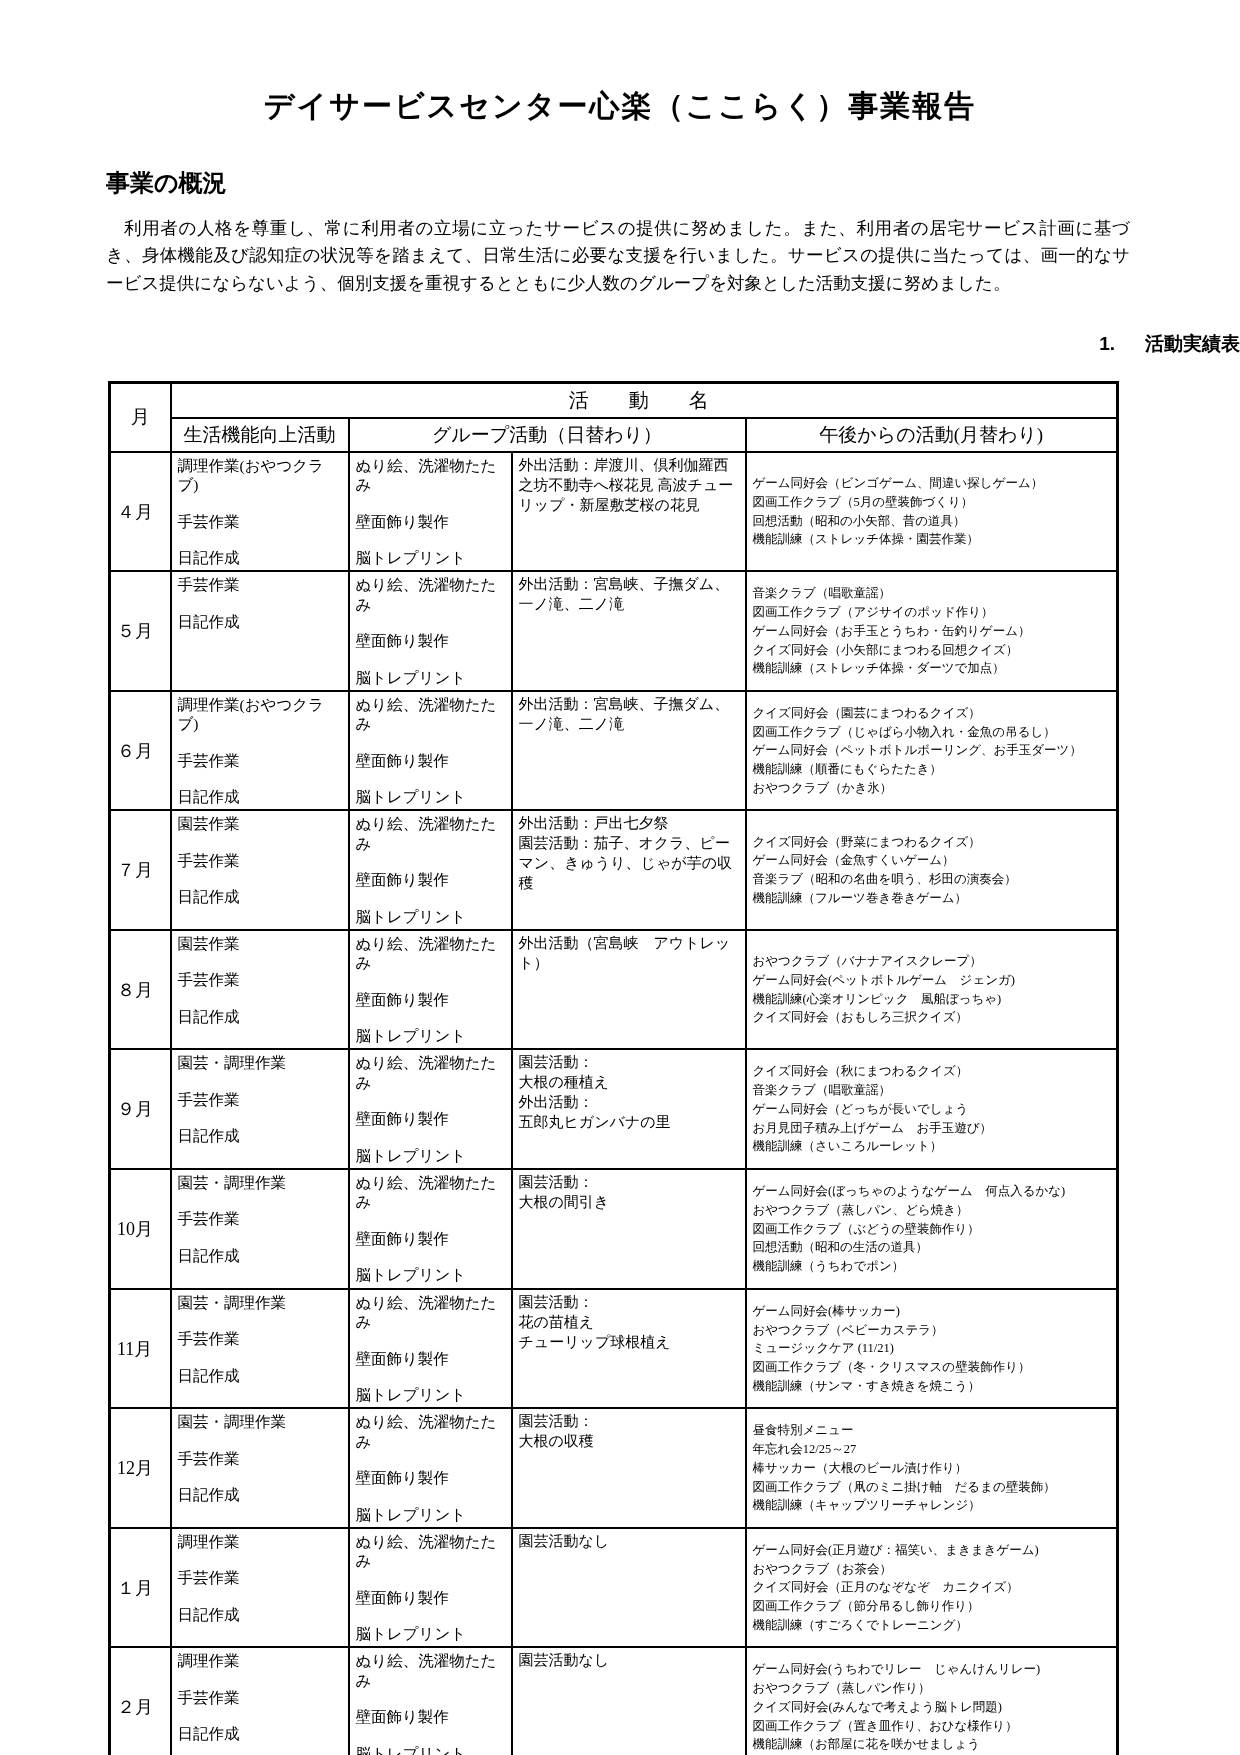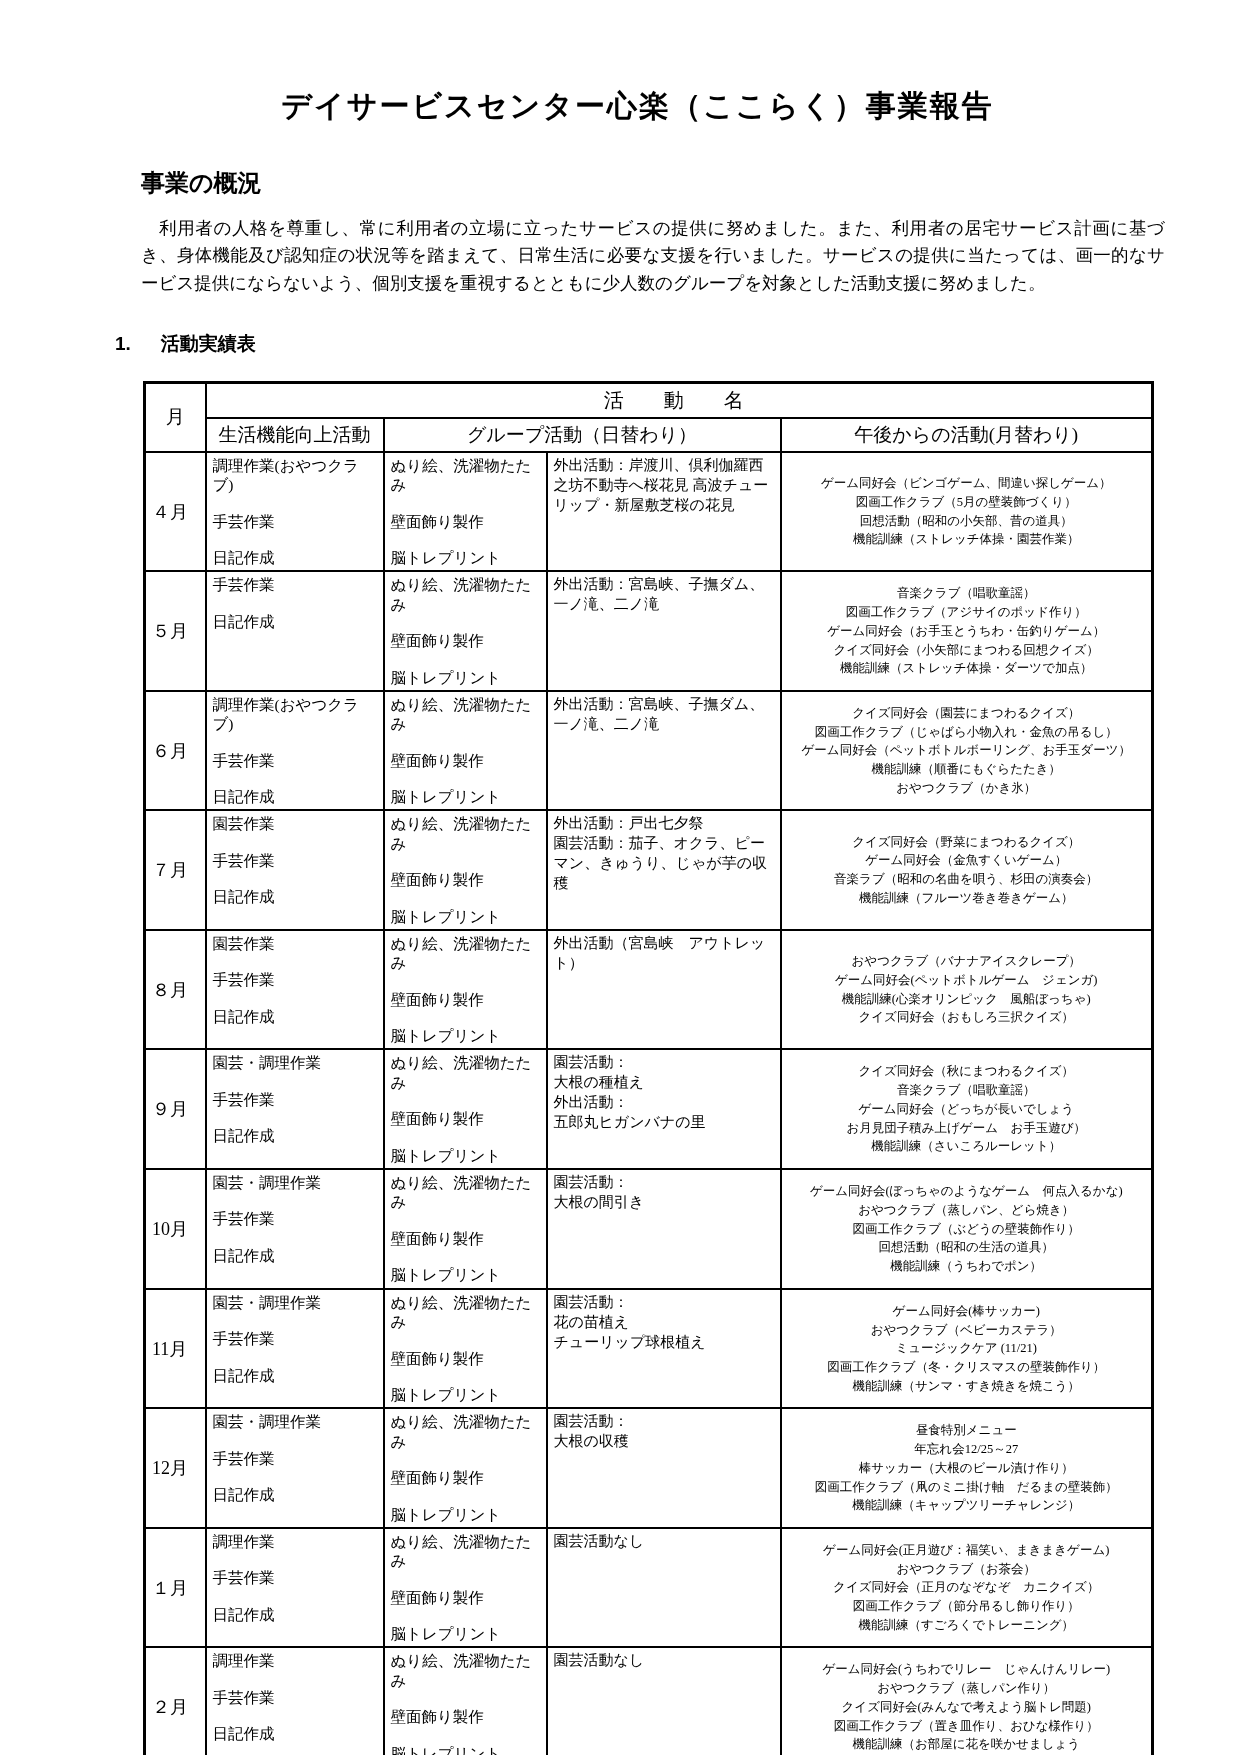--- a/index.html
+++ b/index.html
@@ -2,41 +2,42 @@
 <html lang="ja"><head>
 <meta charset="utf-8">
 <style>
   * { box-sizing: border-box; }
   html, body { margin: 0; padding: 0; }
   body {
     width: 1240px; height: 1755px;
     background: #ffffff; color: #000000;
     font-family: "Liberation Serif", "DejaVu Serif", serif;
   }
-  .page { position: relative; width: 1240px; height: 1755px; overflow: hidden; padding-left: 35px; }
+  .page { position: relative; width: 1240px; height: 1755px; overflow: hidden; }
 
   .title {
     font-family: "Liberation Sans", "DejaVu Sans", sans-serif;
     font-weight: bold; font-size: 30px; letter-spacing: 2px;
     text-align: center; margin: 86px 60px 0 60px;
   }
   .h-overview {
     font-family: Liberation Sans, sans-serif;
     font-weight: bold; font-size: 24px;
     margin: 40px 16px 0 106px;
   }
   .body-para {
     font-size: 17.5px; line-height: 1.56;
     width: 1024px; margin: 16px 0 0 106px;
     text-align: justify;
   }
   .h-table {
     font-family: "Liberation Sans", "DejaVu Sans", sans-serif;
     font-weight: bold; font-size: 19px;
-    margin: 34px 0 0 80px;
+    margin: 34px 0 0 106px;
+    text-align: right;
   }
   .h-table .num { margin-right: 30px; }
 
   table.activity {
     border-collapse: collapse; table-layout: fixed;
     width: 1008px; margin: 24px 0 0 108px;
     border: 3px solid #000;
   }
   table.activity th, table.activity td {
     border: 2px solid #000; padding: 3px 6px; overflow: hidden;
@@ -44,21 +45,21 @@
   thead th { font-weight: normal; text-align: center; font-size: 19px; }
   th.h-name { letter-spacing: 10px; font-size: 20px; }
   td.c-month { text-align: left; vertical-align: middle; font-size: 18px; padding: 0; }
   td.c-life, td.c-group1 { vertical-align: top; font-size: 15.5px; padding: 7px 4px 4px 8px; margin-top: 10px; }
   .gap-line { line-height: 1.25; margin-bottom: 17px; }
   .gap-line:last-child { margin-bottom: 0; }
   td.c-group1 { border-right-width: 1px; }
   td.c-group2 { vertical-align: top; font-size: 15px; padding: 4px 4px 4px 6px; border-left-width: 1px; }
   .tight-line { line-height: 1.33; }
   td.c-afternoon { vertical-align: middle; font-size: 12.5px; padding: 4px 4px 4px 8px; }
-  .pm-line { line-height: 1.5; text-align: center; }
+  .pm-line { line-height: 1.5; }
 </style>
 </head>
 <body>
 
 <div class="page">
 
   <h1 class="title">デイサービスセンター心楽（ここらく）事業報告</h1>
 
   <h2 class="h-overview">事業の概況</h2>
 

